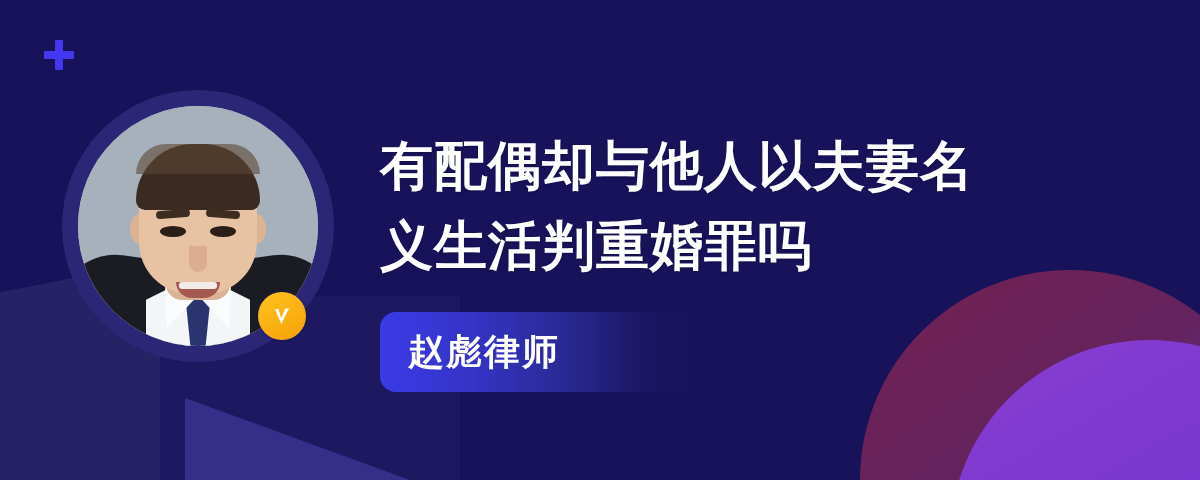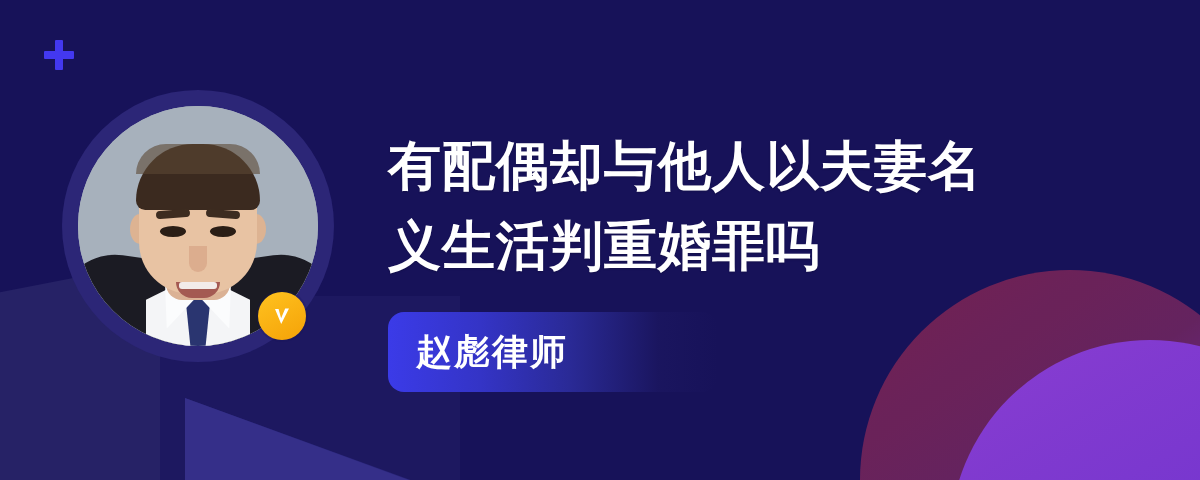--- a/index.html
+++ b/index.html
@@ -206,21 +206,21 @@
     display: flex;
     align-items: center;
     justify-content: center;
     box-shadow: 0 0 0 2px rgba(23,18,89,0.25);
   }
   .verified-badge svg { display:block; }
 
   
   .content {
     position: absolute;
-    left: 388px;
+    left: 380px;
     top: 126px;
     width: 700px;
   }
   .headline {
     margin: 0;
     color: #ffffff;
     font-size: 53px;
     line-height: 80px;
     font-weight: 700;
     letter-spacing: 1px;

